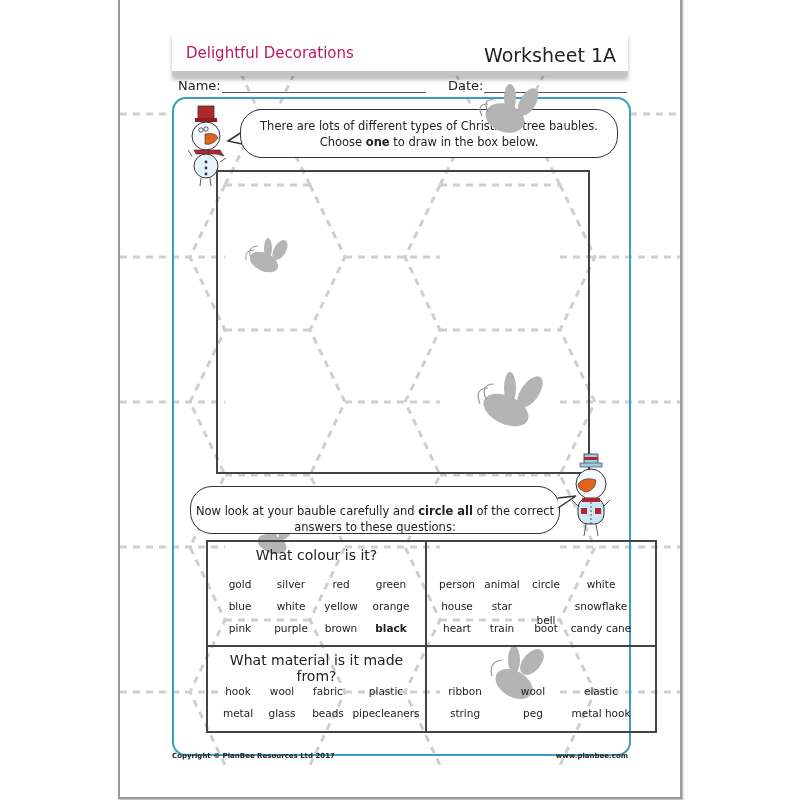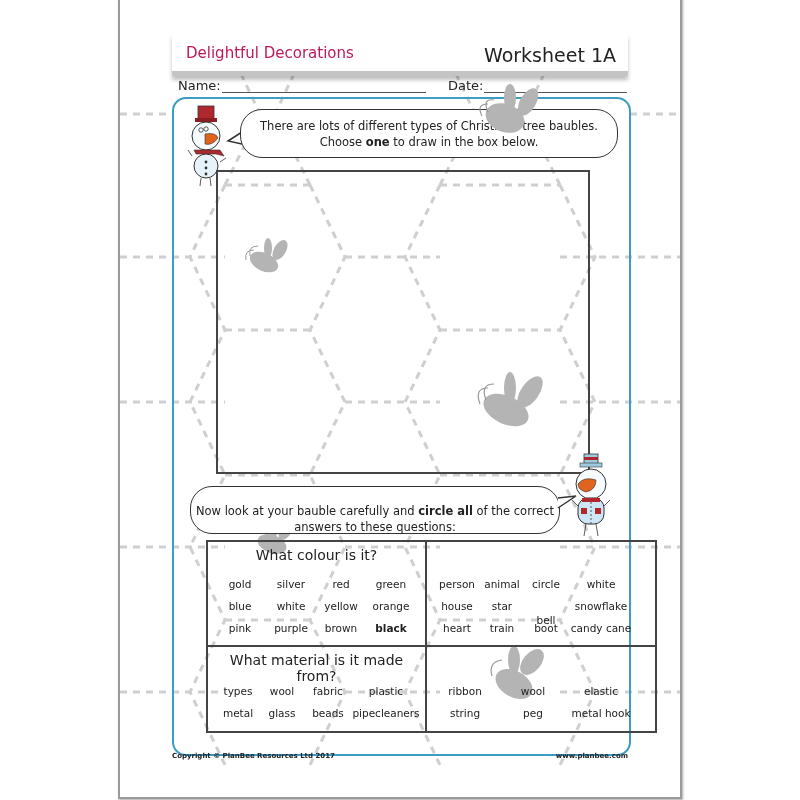--- a/index.html
+++ b/index.html
@@ -212,21 +212,21 @@
     <span class="qopt" style="left:75px; top:58px;">star</span>
     <span class="qopt" style="left:119px; top:72px;">bell</span>
     <span class="qopt" style="left:174px; top:58px;">snowflake</span>
     <span class="qopt" style="left:30px; top:80px;">heart</span>
     <span class="qopt" style="left:75px; top:80px;">train</span>
     <span class="qopt" style="left:119px; top:80px;">boot</span>
     <span class="qopt" style="left:174px; top:80px;">candy cane</span>
   </div>
   <div class="qcell c3">
     <div class="qtitle">What material is it made from?</div>
-    <span class="qopt" style="left:30px; top:38px;">types</span>
+    <span class="qopt" style="left:30px; top:38px;">hook</span>
     <span class="qopt" style="left:74px; top:38px;">wool</span>
     <span class="qopt" style="left:120px; top:38px;">fabric</span>
     <span class="qopt" style="left:178px; top:38px;">plastic</span>
     <span class="qopt" style="left:30px; top:60px;">metal</span>
     <span class="qopt" style="left:74px; top:60px;">glass</span>
     <span class="qopt" style="left:120px; top:60px;">beads</span>
     <span class="qopt" style="left:178px; top:60px;">pipecleaners</span>
   </div>
   <div class="qcell c4">
     <span class="qopt" style="left:38px; top:38px;">ribbon</span>

